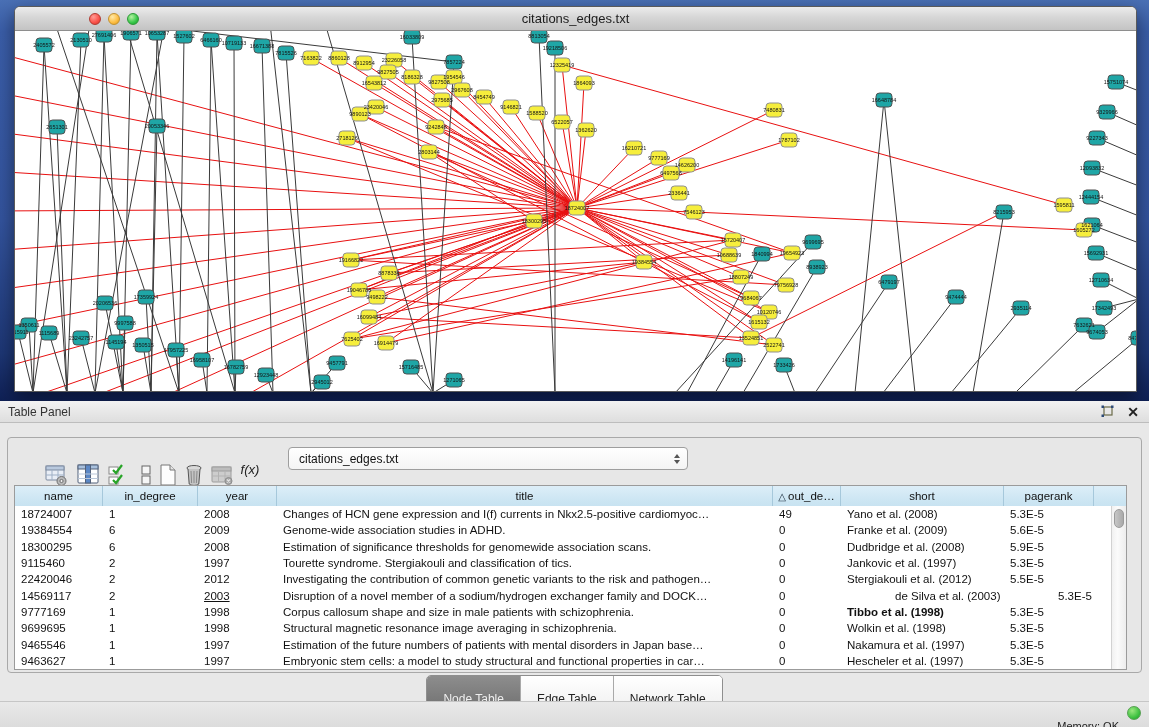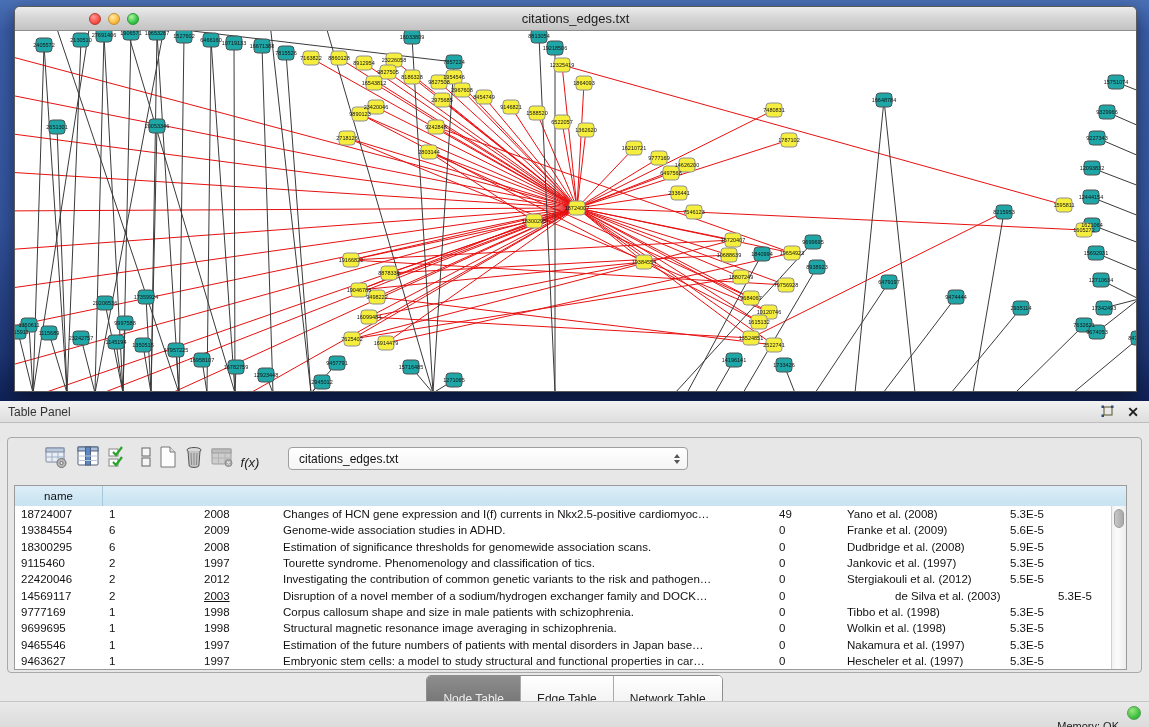--- a/index.html
+++ b/index.html
@@ -30,38 +30,38 @@
     background:linear-gradient(180deg,#f2f2f2,#dedede); border-bottom:1px solid #bdbdbd; }
   .tp-title { position:absolute; left:8px; top:4px; font-size:12px; color:#333; }
   .tp-header-btns { position:absolute; right:8px; top:3px; display:flex; gap:10px; }
   .tp-header-btns .btn { width:16px; height:16px; display:flex; align-items:center; justify-content:center; cursor:default; }
   .close-x { font-size:14px; font-weight:bold; color:#222; line-height:14px; }
 
   .outer-panel { position:absolute; left:7px; top:437px; width:1135px; height:236px;
     border:1px solid #a9a9a9; border-radius:4px; background:#e7e7e7; }
 
   .toolbar { position:absolute; left:0; top:0; width:100%; height:42px; }
-  .tool-btn { position:absolute; top:4px; width:28px; height:28px; display:flex;
-    align-items:flex-end; justify-content:center; }
+  .tool-btn { position:absolute; top:24px; width:28px; height:28px; display:flex;
+    align-items:flex-start; justify-content:center; }
   .fx-label { font-size:13px; font-style:italic; color:#222; }
 
   .net-select { position:absolute; left:280px; top:9px; width:400px; height:23px;
     background:linear-gradient(180deg,#ffffff,#f4f4f4); border:1px solid #9e9e9e;
     border-radius:4px; display:flex; align-items:center; }
   .net-select .val { flex:1; padding-left:10px; font-size:12px; color:#111;
     white-space:nowrap; overflow:hidden; }
   .stepper { width:16px; display:flex; flex-direction:column; align-items:center; gap:2px; padding-right:4px; }
   .tri-up { width:0; height:0; border-left:3.5px solid transparent; border-right:3.5px solid transparent; border-bottom:4px solid #555; }
   .tri-dn { width:0; height:0; border-left:3.5px solid transparent; border-right:3.5px solid transparent; border-top:4px solid #555; }
 
   .table-box { position:absolute; left:6px; top:47px; width:1113px; height:185px;
     background:#fff; border:1px solid #9b9b9b; overflow:hidden; }
   .thead { display:flex; height:28px;
     background:linear-gradient(180deg,#ddeef8 0%,#cde6f3 50%,#c3dfee 100%);
-    border-bottom:1px solid #9bbdd2;flex-direction:column; }
+    border-bottom:1px solid #9bbdd2; }
   .th { font-size:11.5px; color:#111; text-align:center; line-height:20px;
     border-right:1px solid #a6c8db; overflow:hidden; white-space:nowrap; flex:0 0 auto; }
   .sort-tri { font-size:10px; color:#234; margin-right:2px; }
   .tbody { position:absolute; left:0; top:20px; right:15px; bottom:0; overflow:hidden; background:#fff; }
   .tr { display:flex; height:16.3px; align-items:center; }
   .td { font-size:11.5px; color:#111; padding-left:6px; white-space:nowrap;
     overflow:hidden; flex:0 0 auto; }
   .vscroll { position:absolute; right:0; top:20px; bottom:0; width:15px;
     background:linear-gradient(90deg,#f1f1f1,#fbfbfb 40%,#ededed); border-left:1px solid #d2d2d2; }
   .vthumb { position:absolute; left:2px; top:3px; width:10px; height:19px; border-radius:5px;
@@ -610,21 +610,21 @@
           <div class="td" style="width: 79px;">2008</div>
           <div class="td" style="width: 496px;">Estimation of significance thresholds for genomewide association scans.</div>
           <div class="td" style="width: 68px;">0</div>
           <div class="td" style="width: 163px;">Dudbridge et al. (2008)</div>
           <div class="td" style="width: 90px;">5.9E-5</div>
         </div>
         <div class="tr">
           <div class="td" style="width: 88px;">9115460</div>
           <div class="td" style="width: 95px;">2</div>
           <div class="td" style="width: 79px;">1997</div>
-          <div class="td" style="width: 496px;">Tourette syndrome. Phenomenology and classification of tics.</div>
+          <div class="td" style="width: 496px;">Tourette syndrome. Stergiakouli and classification of tics.</div>
           <div class="td" style="width: 68px;">0</div>
           <div class="td" style="width: 163px;">Jankovic et al. (1997)</div>
           <div class="td" style="width: 90px;">5.3E-5</div>
         </div>
         <div class="tr">
           <div class="td" style="width: 88px;">22420046</div>
           <div class="td" style="width: 95px;">2</div>
           <div class="td" style="width: 79px;">2012</div>
           <div class="td" style="width: 496px;">Investigating the contribution of common genetic variants to the risk and pathogen…</div>
           <div class="td" style="width: 68px;">0</div>
@@ -639,21 +639,21 @@
           <div class="td" style="width: 68px;">0</div>
           <div class="td" style="width: 163px; margin-left: 48px;">de Silva et al. (2003)</div>
           <div class="td" style="width: 90px;">5.3E-5</div>
         </div>
         <div class="tr">
           <div class="td" style="width: 88px;">9777169</div>
           <div class="td" style="width: 95px;">1</div>
           <div class="td" style="width: 79px;">1998</div>
           <div class="td" style="width: 496px;">Corpus callosum shape and size in male patients with schizophrenia.</div>
           <div class="td" style="width: 68px;">0</div>
-          <div class="td" style="width: 163px;">Tibbo et al. (1998)</div>
+          <div class="td" style="width: 163px; font-weight: bold;">Tibbo et al. (1998)</div>
           <div class="td" style="width: 90px;">5.3E-5</div>
         </div>
         <div class="tr">
           <div class="td" style="width: 88px;">9699695</div>
           <div class="td" style="width: 95px;">1</div>
           <div class="td" style="width: 79px;">1998</div>
           <div class="td" style="width: 496px;">Structural magnetic resonance image averaging in schizophrenia.</div>
           <div class="td" style="width: 68px;">0</div>
           <div class="td" style="width: 163px;">Wolkin et al. (1998)</div>
           <div class="td" style="width: 90px;">5.3E-5</div>

